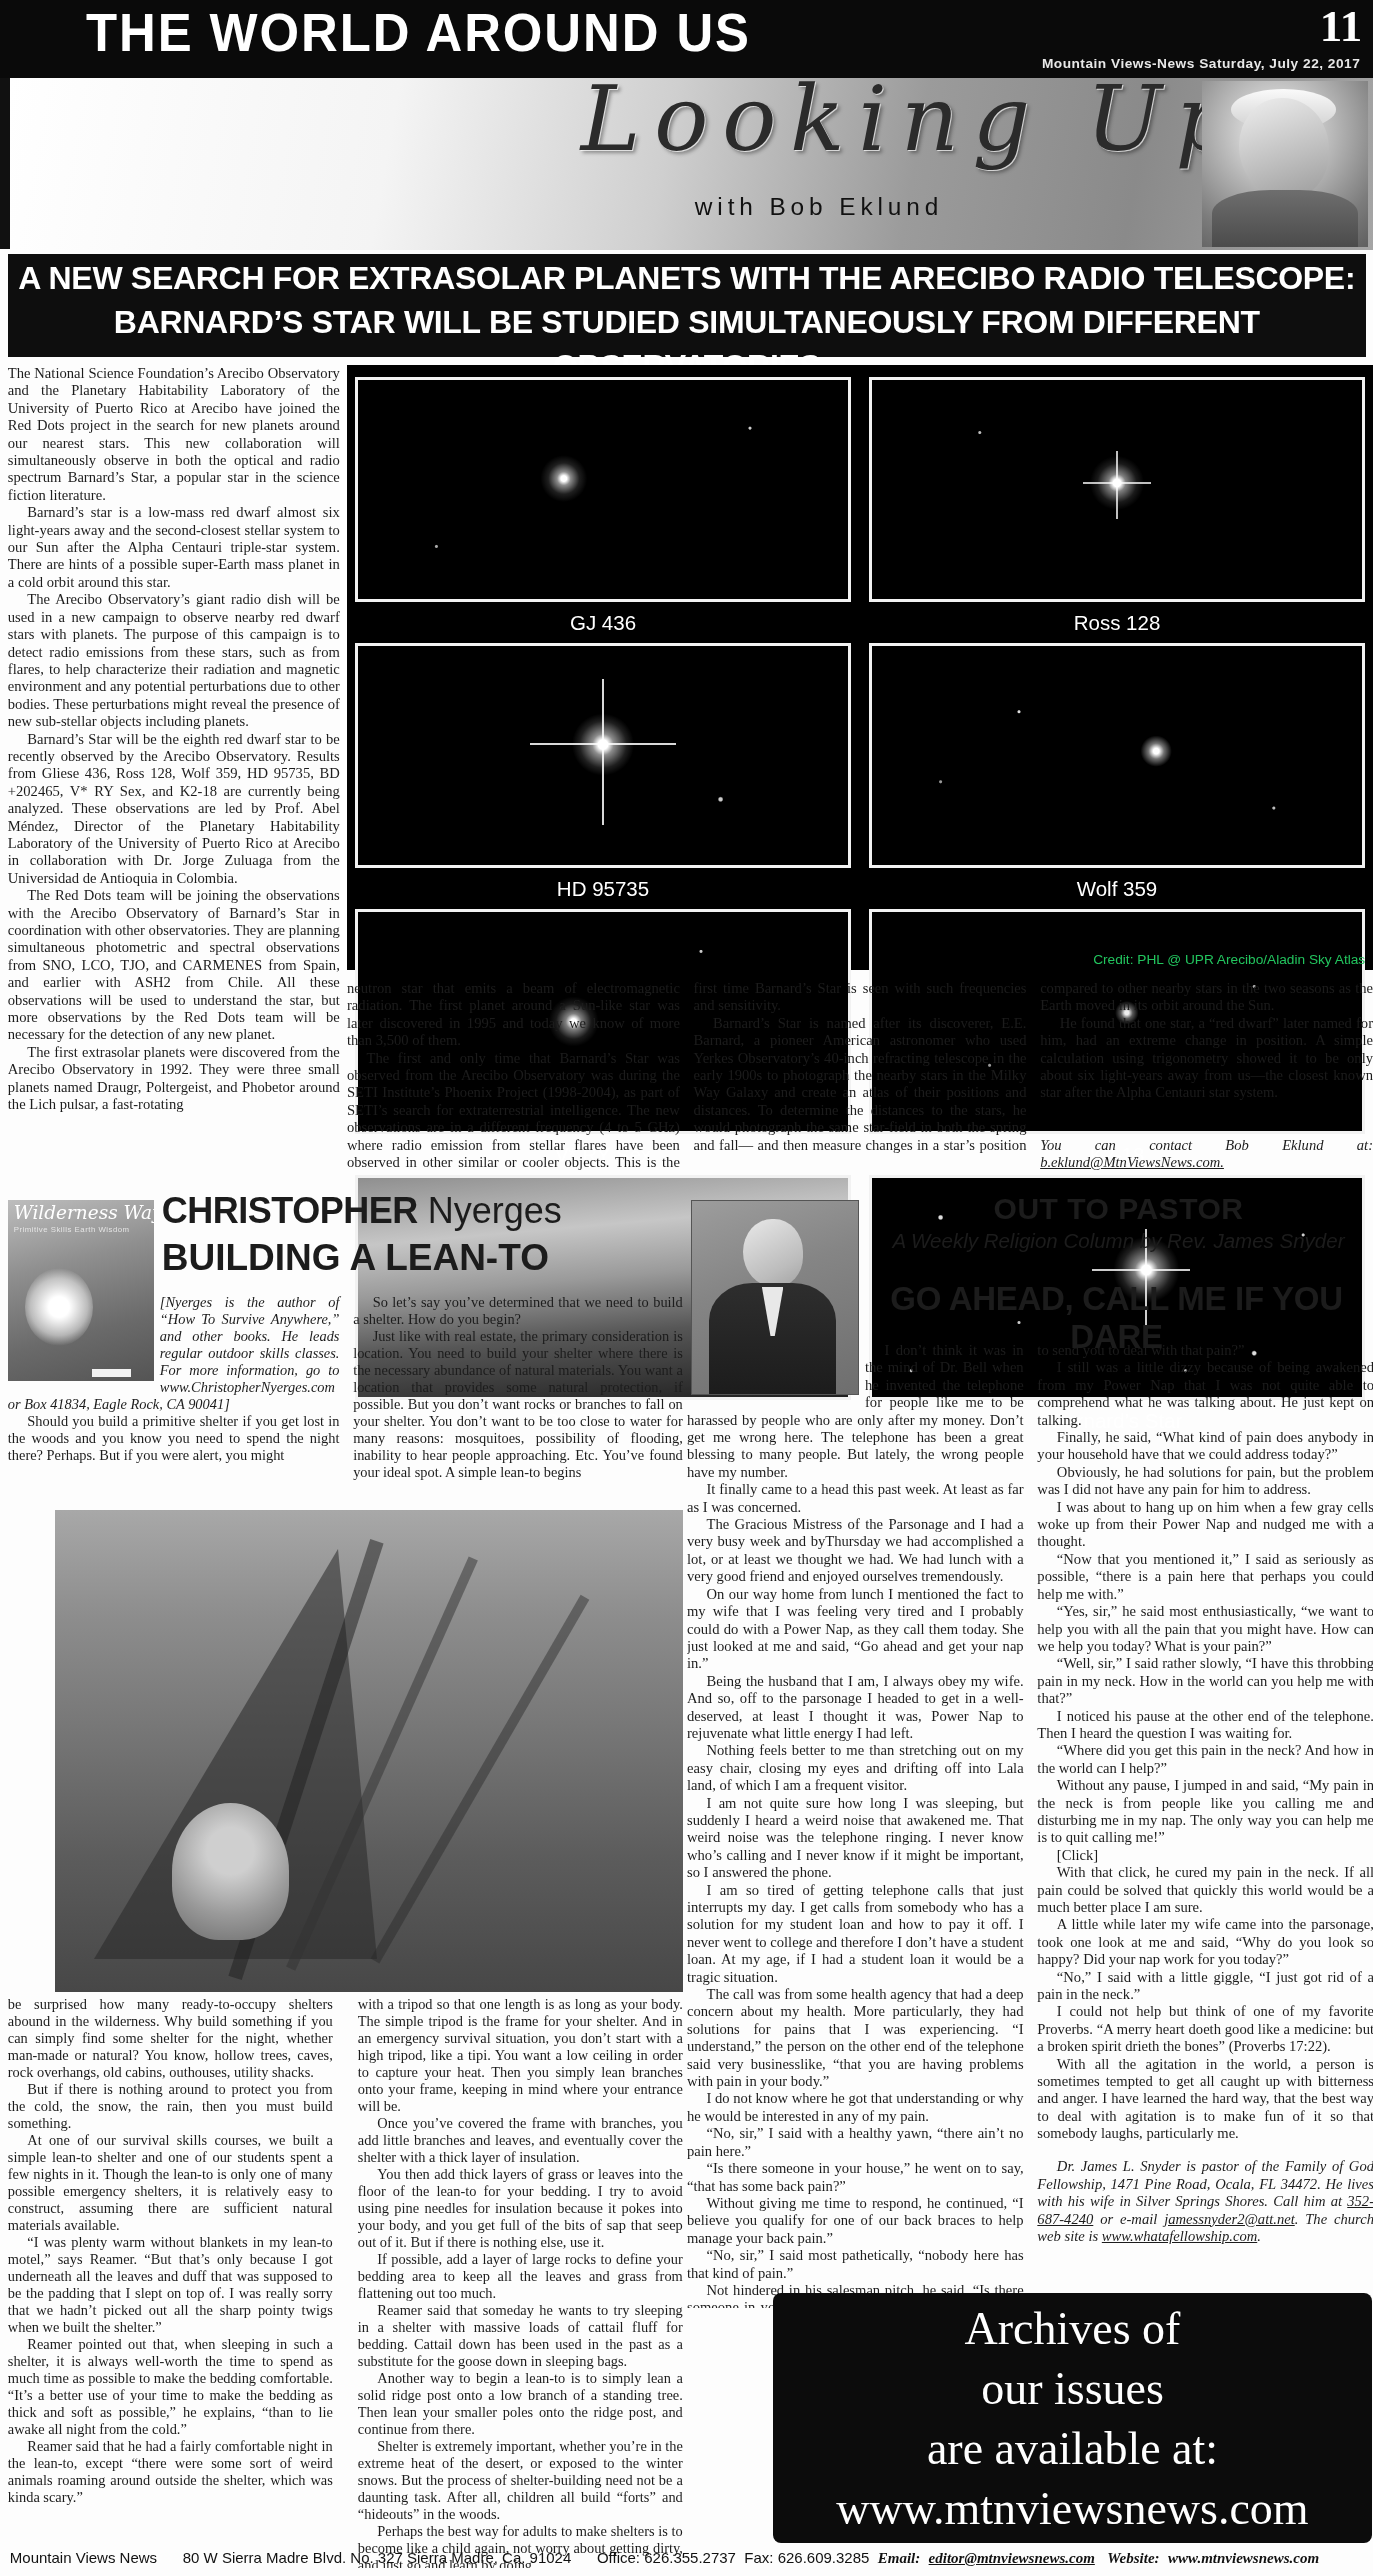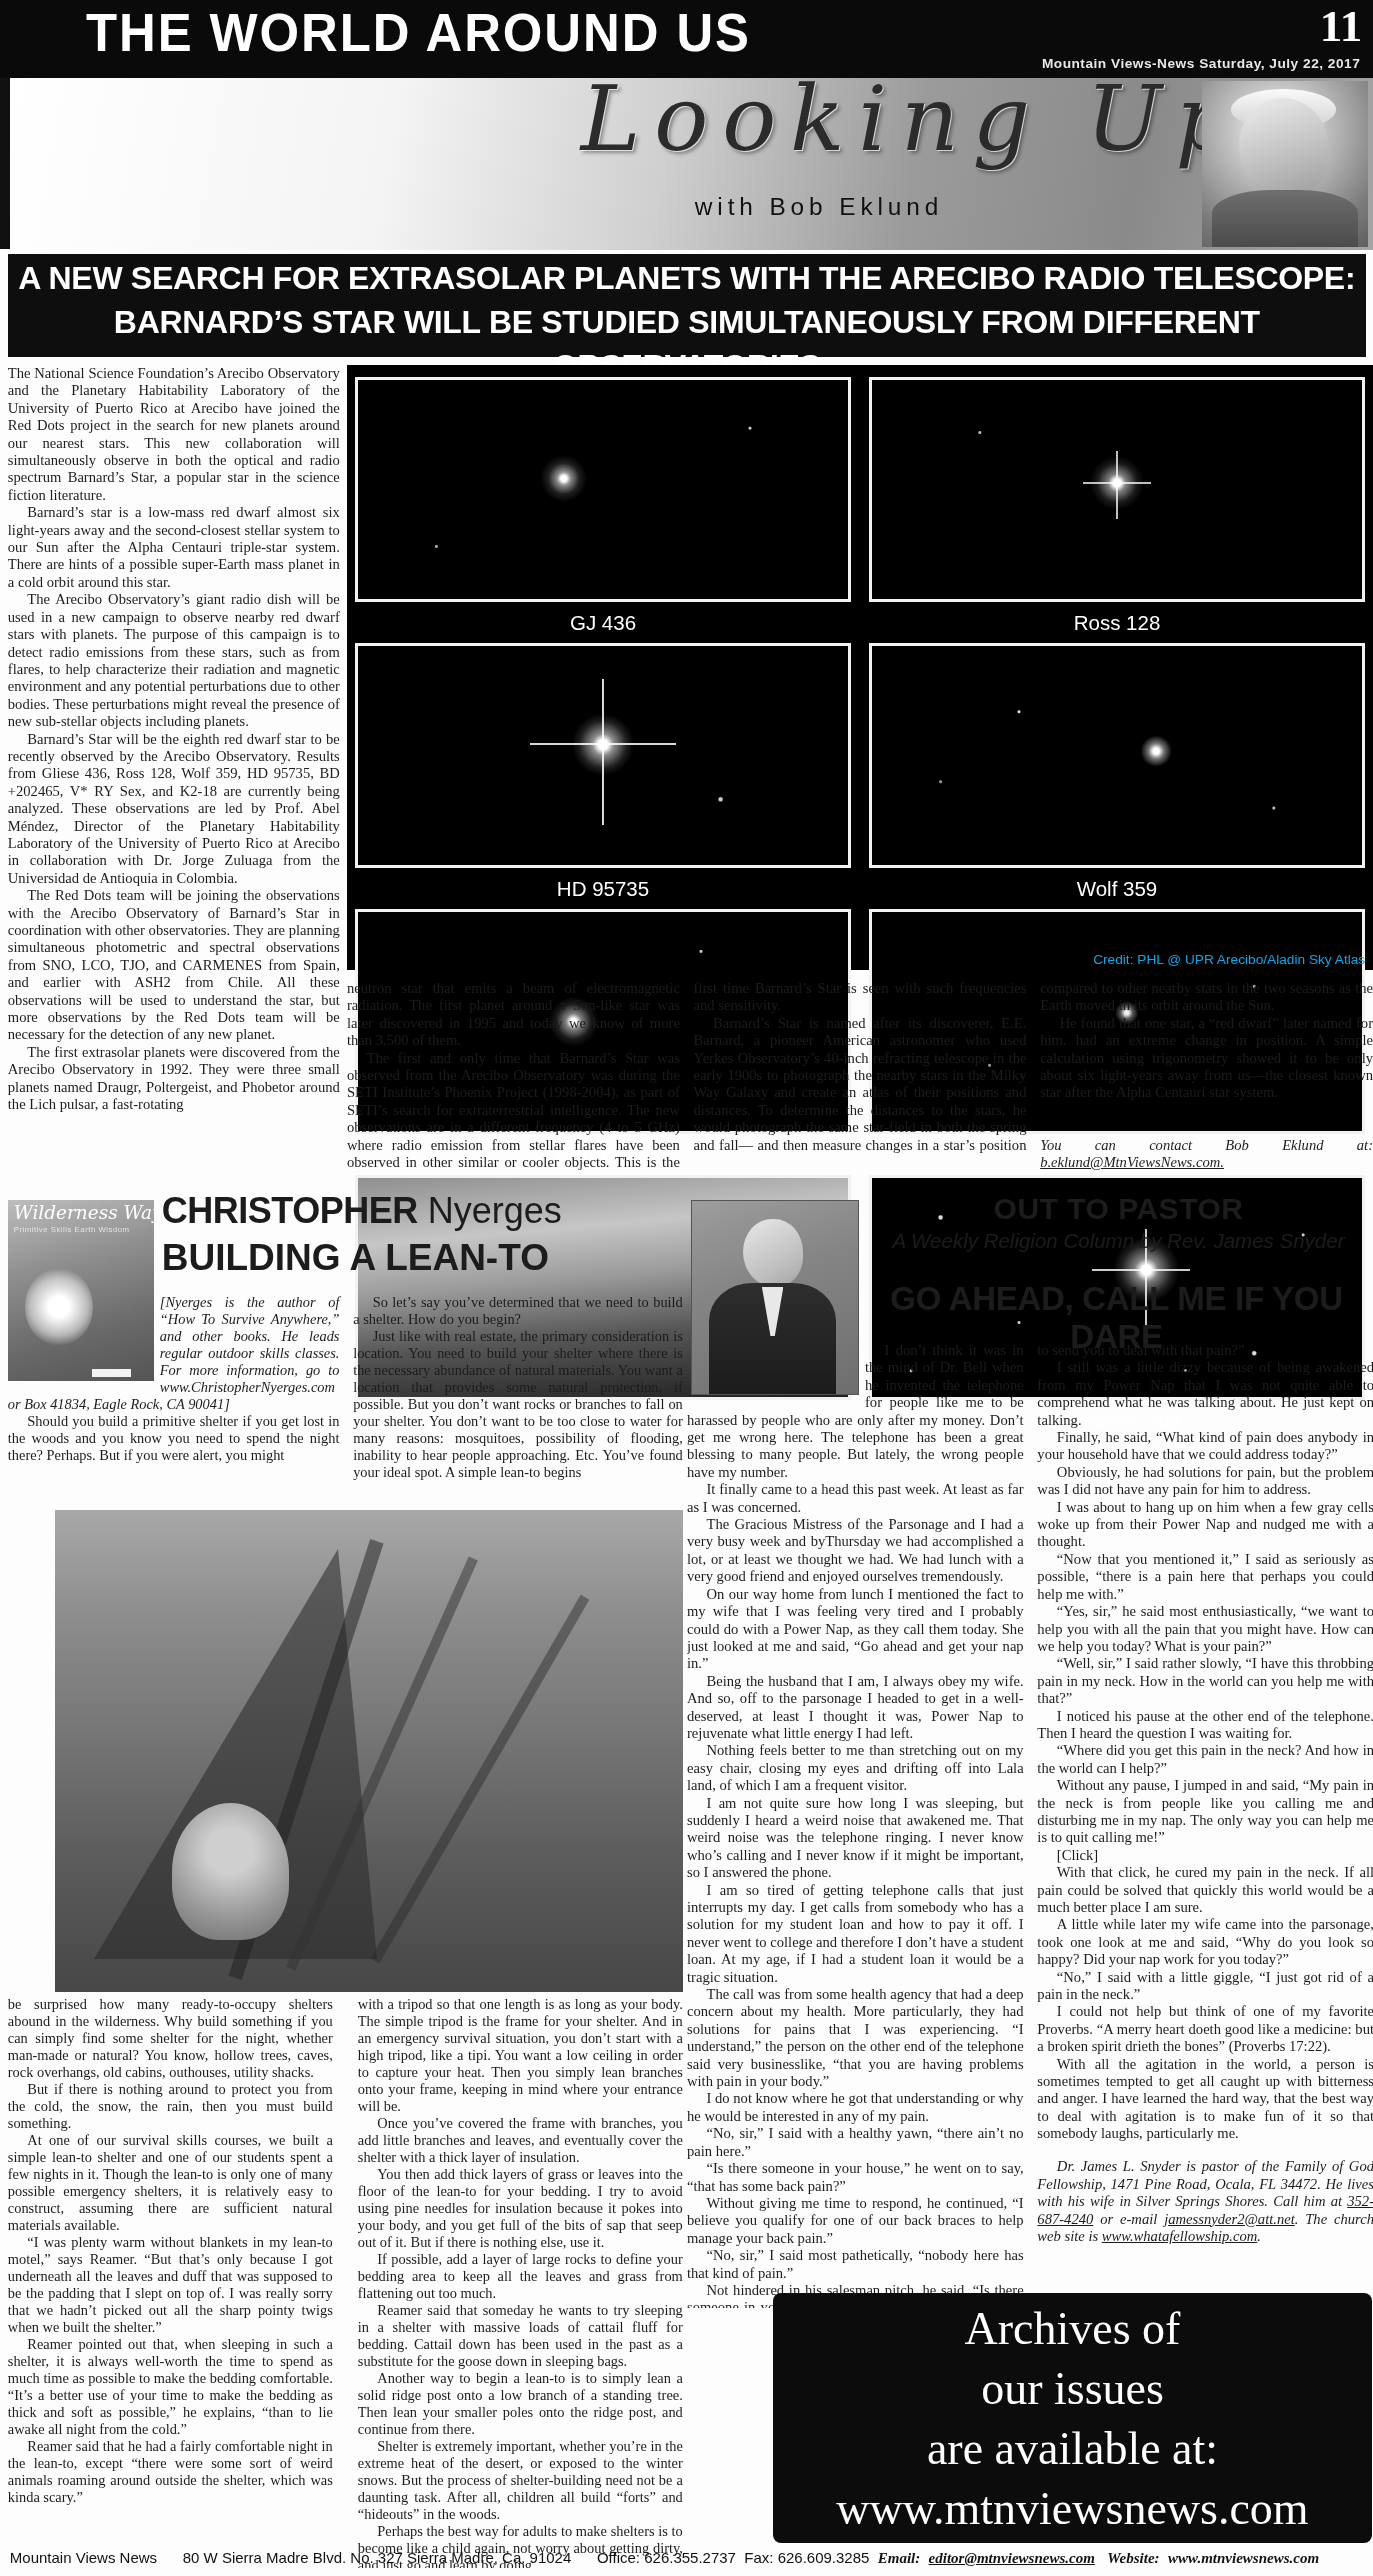--- a/index.html
+++ b/index.html
@@ -47,21 +47,21 @@
 
   .intro-col{position:absolute;left:7.8px;top:365px;width:332px;height:824px;overflow:hidden;}
 
   
   .star-grid{position:absolute;left:347px;top:365px;width:1026px;height:605px;background:#000;box-sizing:border-box;
         padding:11.7px 7.8px 0;}
   .grid-inner{display:grid;grid-template-columns:repeat(2,1fr);column-gap:17.6px;row-gap:2px;}
   .cell{text-align:center;}
   .img{height:219px;border:3.9px solid #f2f2f2;background:#000;background-repeat:no-repeat;}
   .img-label{height:39px;line-height:41px;color:#fff;font-family:"Liberation Sans",sans-serif;font-size:20.5px;}
-  .credit{position:absolute;right:7.8px;bottom:2.9px;color:#0ea5e9;font-family:"Liberation Sans",sans-serif;font-size:13.7px;}
+  .credit{position:absolute;right:7.8px;bottom:2.9px;color:#22c55e;font-family:"Liberation Sans",sans-serif;font-size:13.7px;}
 
   .img-gj436{background-image:
     radial-gradient(circle at 42% 45%,#fff 0 2.9px,rgba(255,255,255,.55) 6.8px,rgba(255,255,255,.12) 15.6px,transparent 23.4px),
     radial-gradient(circle at 80% 22%,#ccc 0 1px,transparent 2px),
     radial-gradient(circle at 16% 76%,#aaa 0 1px,transparent 2px);}
   .img-ross128{background-image:
     linear-gradient(rgba(255,255,255,.75),rgba(255,255,255,.75)),
     linear-gradient(rgba(255,255,255,.75),rgba(255,255,255,.75)),
     radial-gradient(circle at 50% 47%,#fff 0 3.9px,rgba(255,255,255,.5) 8.8px,rgba(255,255,255,.1) 19.5px,transparent 27px),
     radial-gradient(circle at 22% 24%,#bbb 0 1px,transparent 2px);

